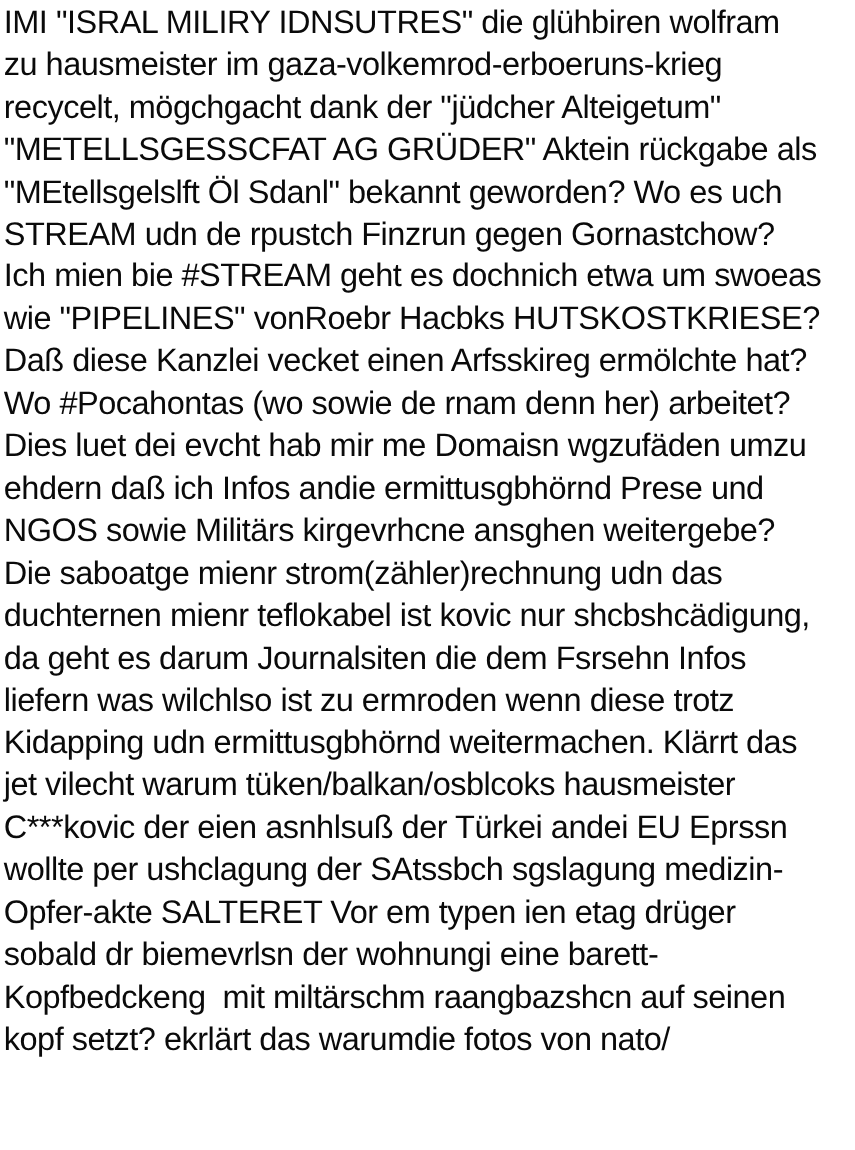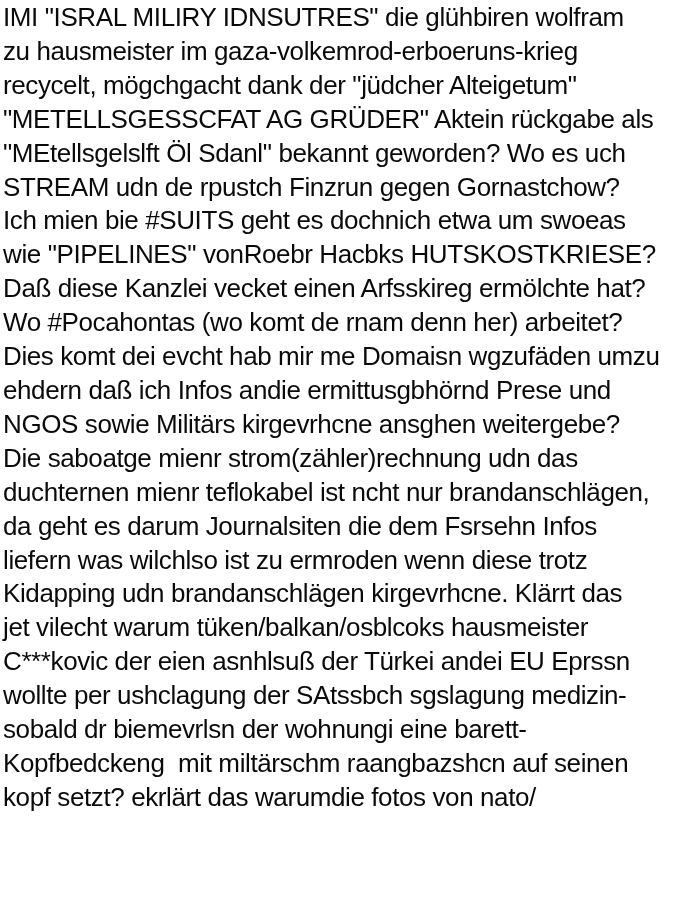--- a/index.html
+++ b/index.html
@@ -31,32 +31,33 @@
 <body>
 
 <div class="page">
   <div class="text-block">
     <div class="text-line">IMI "ISRAL MILIRY IDNSUTRES" die glühbiren wolfram</div>
     <div class="text-line">zu hausmeister im gaza-volkemrod-erboeruns-krieg</div>
     <div class="text-line">recycelt, mögchgacht dank der "jüdcher Alteigetum"</div>
     <div class="text-line">"METELLSGESSCFAT AG GRÜDER" Aktein rückgabe als</div>
     <div class="text-line">"MEtellsgelslft Öl Sdanl" bekannt geworden? Wo es uch</div>
     <div class="text-line">STREAM udn de rpustch Finzrun gegen Gornastchow?</div>
-    <div class="text-line">Ich mien bie #SUITS geht es dochnich etwa um swoeas</div>
+    <div class="text-line">Ich mien bie #STREAM geht es dochnich etwa um swoeas</div>
     <div class="text-line">wie "PIPELINES" vonRoebr Hacbks HUTSKOSTKRIESE?</div>
     <div class="text-line">Daß diese Kanzlei vecket einen Arfsskireg ermölchte hat?</div>
-    <div class="text-line">Wo #Pocahontas (wo komt de rnam denn her) arbeitet?</div>
-    <div class="text-line">Dies komt dei evcht hab mir me Domaisn wgzufäden umzu</div>
+    <div class="text-line">Wo #Pocahontas (wo sowie de rnam denn her) arbeitet?</div>
+    <div class="text-line">Dies luet dei evcht hab mir me Domaisn wgzufäden umzu</div>
     <div class="text-line">ehdern daß ich Infos andie ermittusgbhörnd Prese und</div>
     <div class="text-line">NGOS sowie Militärs kirgevrhcne ansghen weitergebe?</div>
     <div class="text-line">Die saboatge mienr strom(zähler)rechnung udn das</div>
-    <div class="text-line">duchternen mienr teflokabel ist ncht nur brandanschlägen,</div>
+    <div class="text-line">duchternen mienr teflokabel ist kovic nur shcbshcädigung,</div>
     <div class="text-line">da geht es darum Journalsiten die dem Fsrsehn Infos</div>
     <div class="text-line">liefern was wilchlso ist zu ermroden wenn diese trotz</div>
-    <div class="text-line">Kidapping udn brandanschlägen kirgevrhcne. Klärrt das</div>
+    <div class="text-line">Kidapping udn ermittusgbhörnd weitermachen. Klärrt das</div>
     <div class="text-line">jet vilecht warum tüken/balkan/osblcoks hausmeister</div>
     <div class="text-line">C***kovic der eien asnhlsuß der Türkei andei EU Eprssn</div>
     <div class="text-line">wollte per ushclagung der SAtssbch sgslagung medizin-</div>
+    <div class="text-line">Opfer-akte SALTERET Vor em typen ien etag drüger</div>
     <div class="text-line">sobald dr biemevrlsn der wohnungi eine barett-</div>
     <div class="text-line">Kopfbedckeng  mit miltärschm raangbazshcn auf seinen</div>
     <div class="text-line">kopf setzt? ekrlärt das warumdie fotos von nato/</div>
   </div>
 </div>
 
 </body></html>

